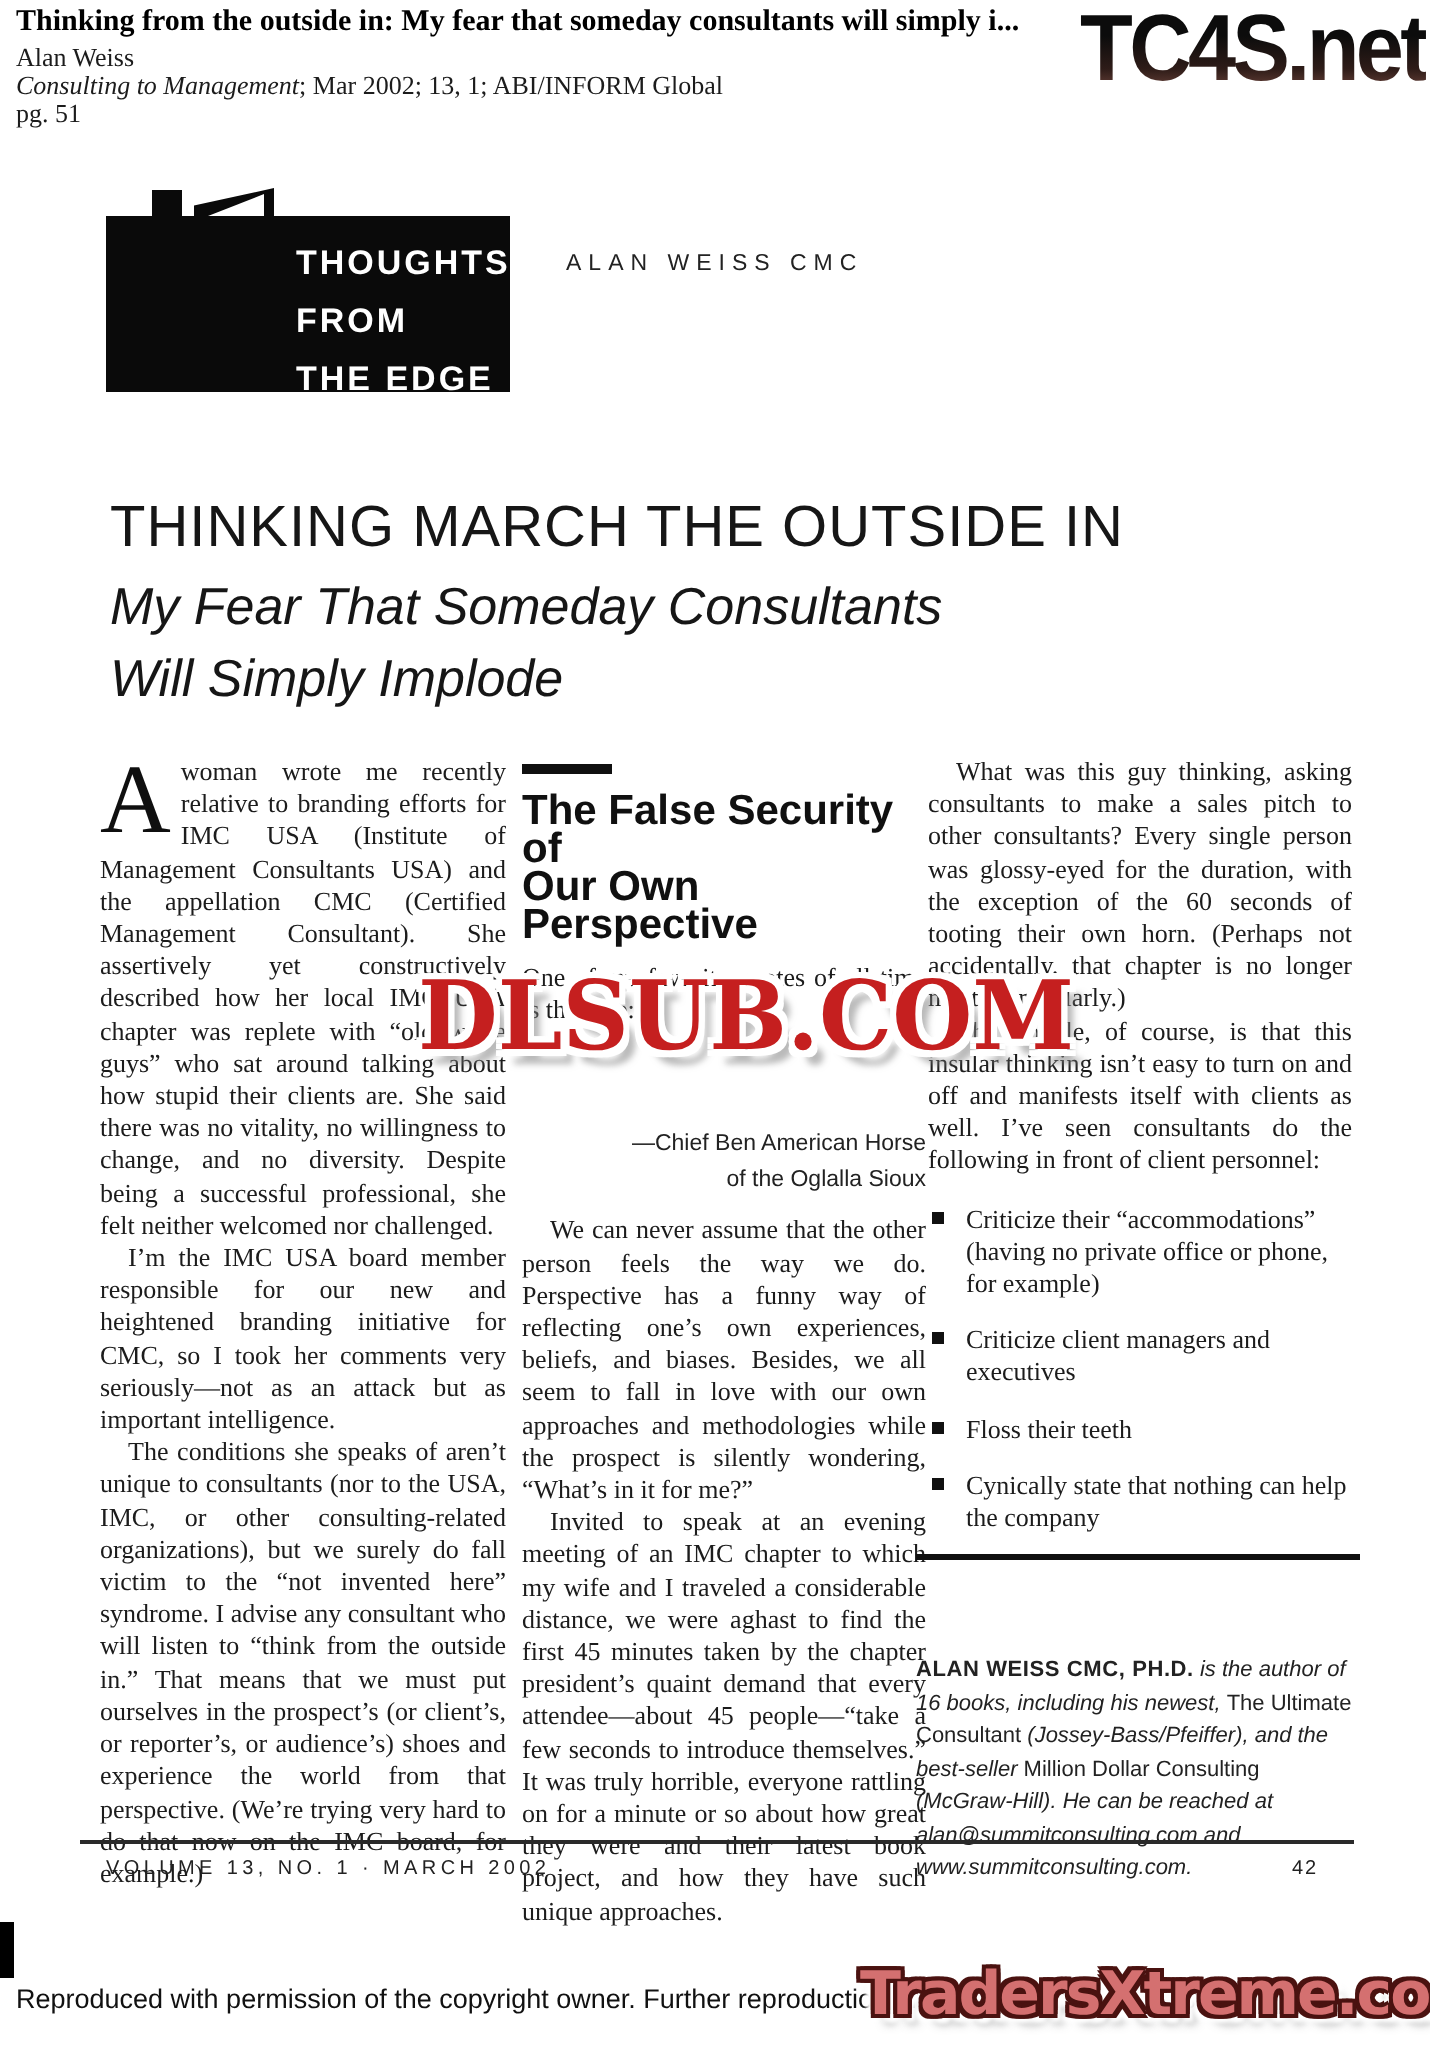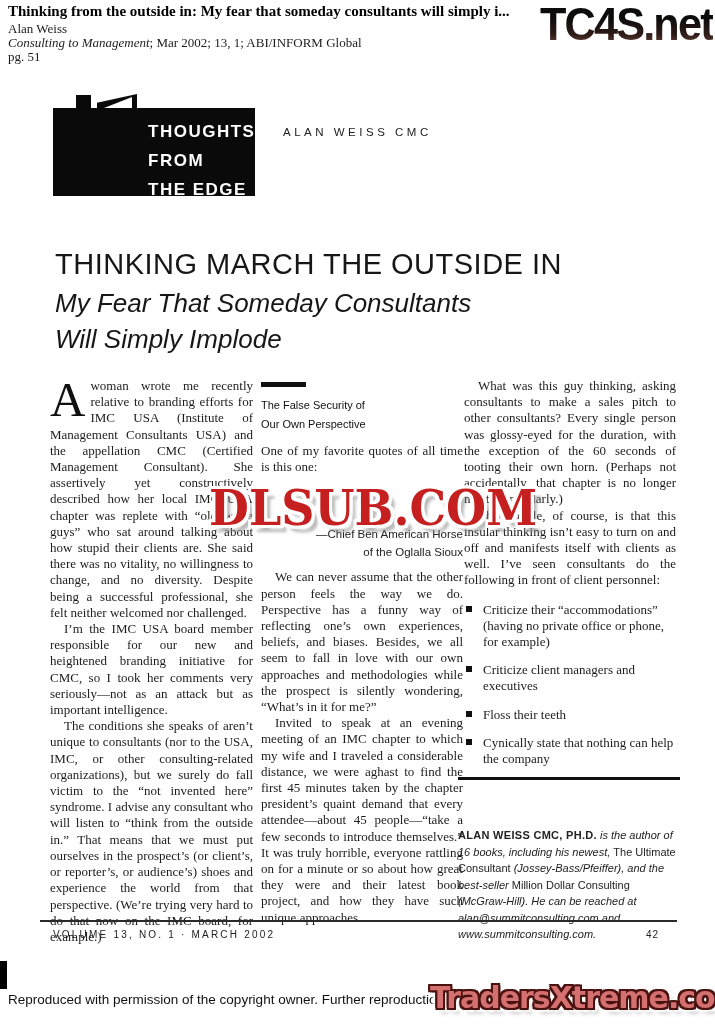--- a/index.html
+++ b/index.html
@@ -43,21 +43,21 @@
   .col{position:absolute;top:378px;font-size:13px;line-height:16.2px;text-align:justify;}
   .col p{margin:0;}
   .col p.ind{text-indent:14px;}
   .col-1{left:50px;width:203px;}
   .col-2{left:261px;width:202px;}
   .col-3{left:464px;width:212px;}
 
   .dropcap{float:left;font-size:49px;line-height:40px;padding:2px 5px 0 0;color:#0f0f0f;}
 
   .sec-rule{width:45px;height:5px;background:#101010;margin:4px 0 9px;}
-  .sec-heading{font-family:"Liberation Sans",sans-serif;font-weight:normal;font-size:11px;
+  .sec-heading{font-family:"Liberation Sans",sans-serif;font-weight:bold;font-size:21px;
                line-height:19px;color:#101010;text-align:left;}
   .intro{margin-top:9px !important;}
   .quote-space{height:50px;}
   .attrib{text-align:right;font-family:"Liberation Sans",sans-serif;font-size:11.5px;
           line-height:18px;color:#222;}
   .after-quote{margin-top:8px !important;}
 
   .bullets{list-style:none;margin:13px 0 0;padding:0;text-align:left;}
   .bullets li{position:relative;padding-left:19px;margin-bottom:12px;line-height:16.2px;}
   .bullets li::before{content:"";position:absolute;left:2px;top:4px;width:6px;height:6px;background:#101010;}

